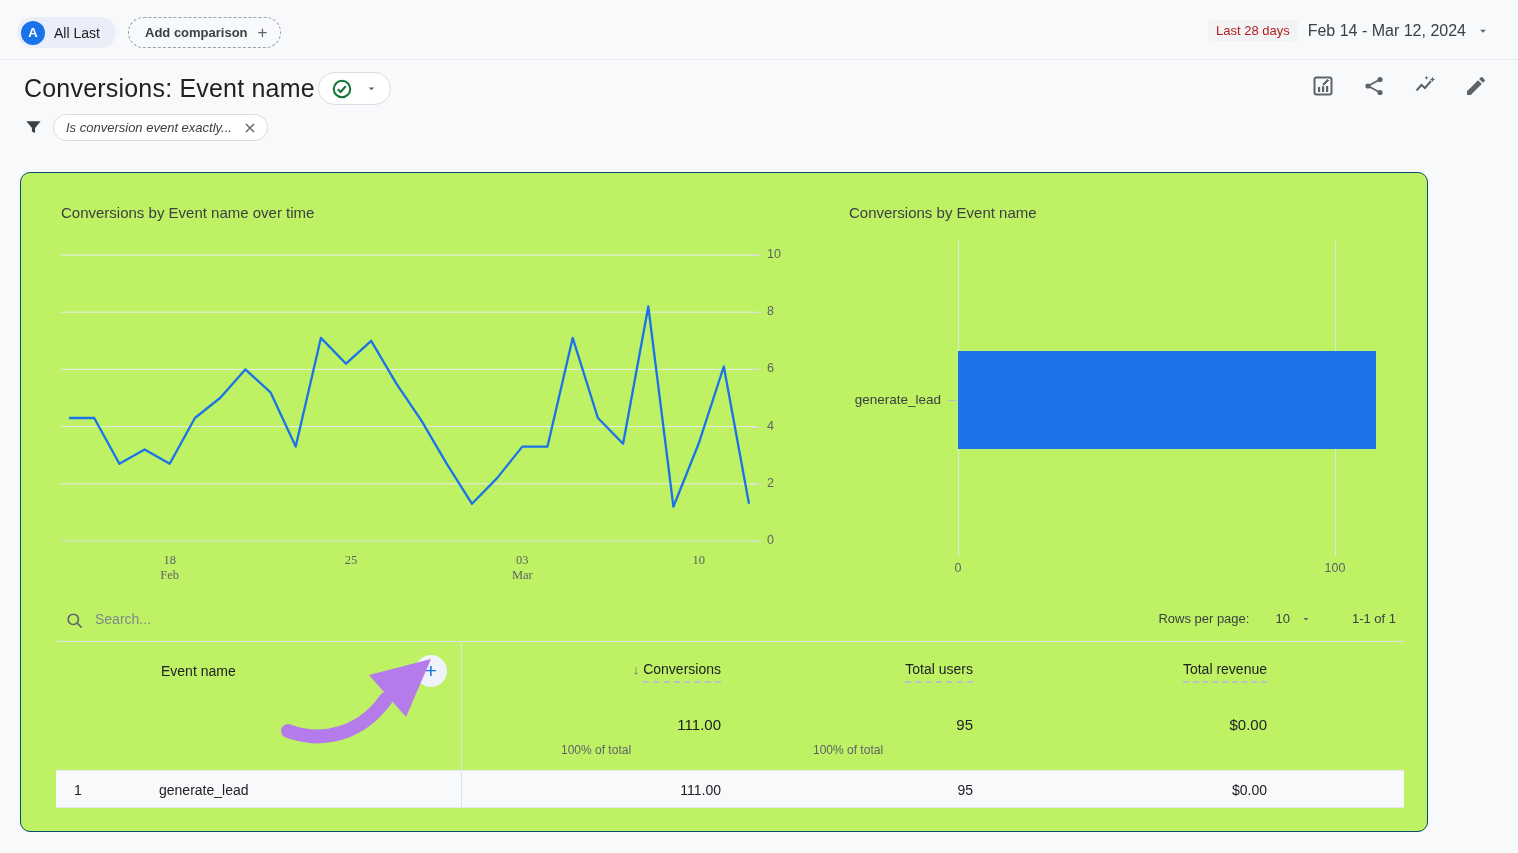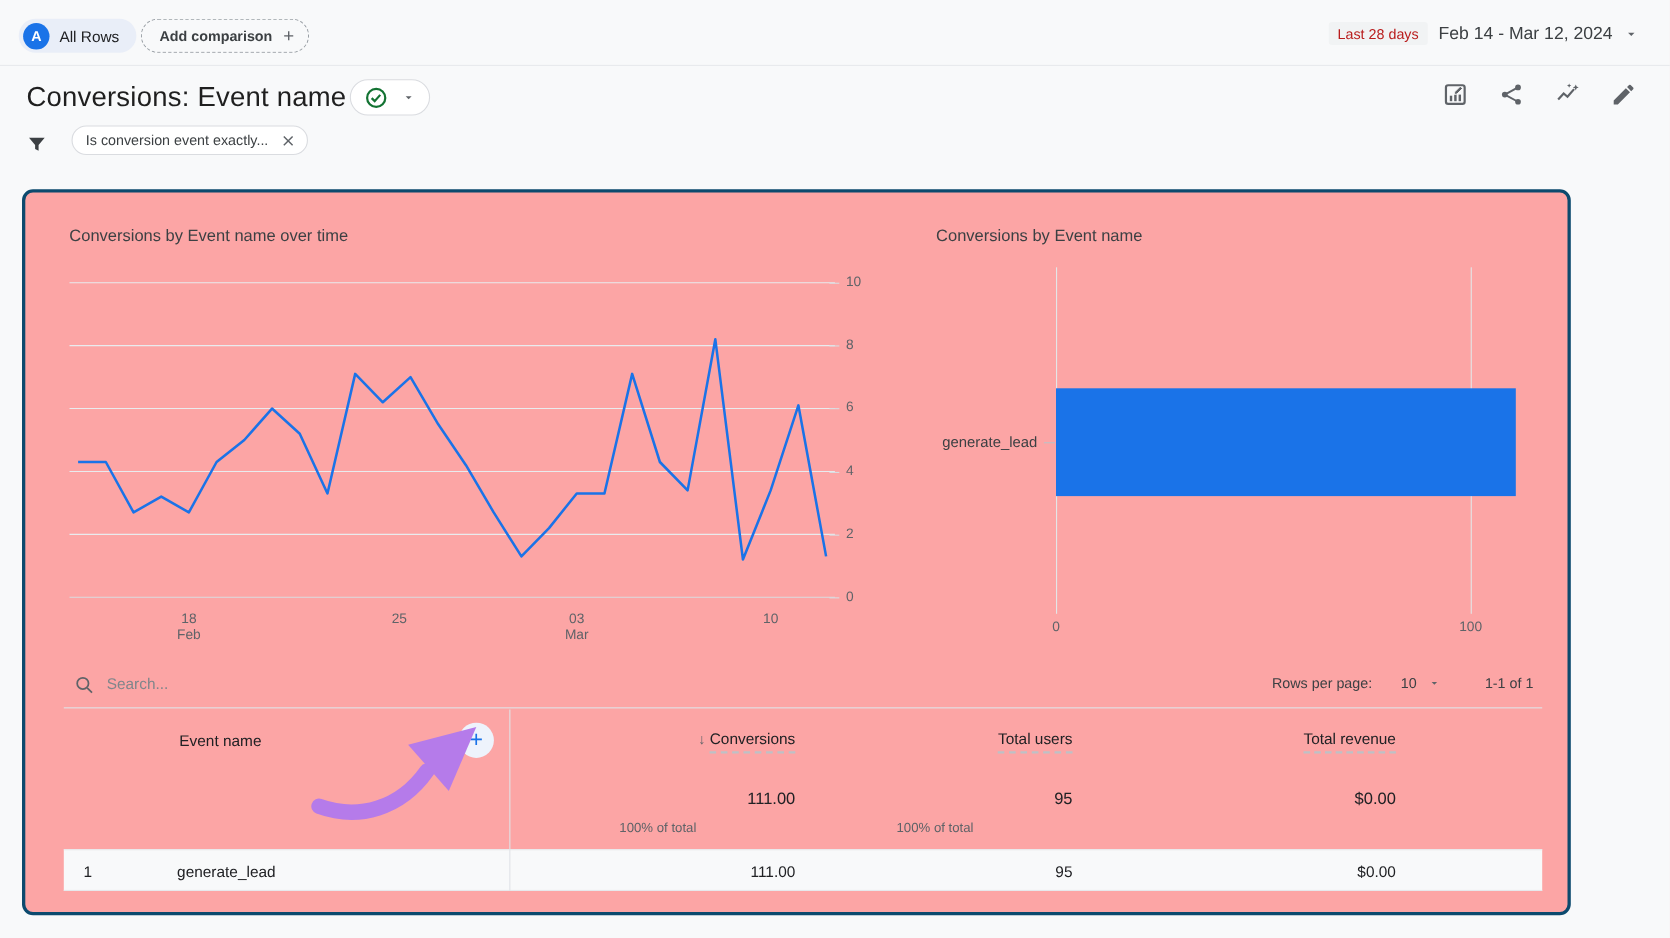--- a/index.html
+++ b/index.html
@@ -31,37 +31,37 @@
   .title-row { position:absolute; left:24px; top:72px; display:flex;
     align-items:center; gap:3px; }
   .page-title { font-size:25px; color:#1f1f1f; letter-spacing:.2px; }
   .status-pill { display:flex; align-items:center; gap:12px; height:33px;
     padding:0 12px; border:1px solid #dadce0; border-radius:17px;
     background:#fff; cursor:pointer; }
   .toolbar { position:absolute; right:30px; top:74px; display:flex;
     align-items:center; gap:27px; }
   .toolbar .icn { width:24px; height:24px; cursor:pointer; }
   .filter-row { position:absolute; left:24px; top:114px; display:flex;
-    align-items:flex-end; gap:22px; }
+    align-items:center; gap:10px;font-style:italic; }
   .filter-chip { display:flex; align-items:center; gap:10px; height:27px;
     padding:0 9px 0 12px; border:1px solid #dadce0; border-radius:14px;
     background:#fff; }
   .filter-chip .lbl { font-size:13px; color:#3c4043; }
 
   
   .card { position:absolute; left:20px; top:172px; width:1408px; height:660px;
-    background:#fca5a5; border:3px solid #0c4a6e; border-radius:10px; }
+    background:#bef264; border:1px solid #0c4a6e; border-radius:10px; }
   .sec-title { position:absolute; font-size:15px; color:#3c4043; }
 
   
   #line-svg { position:absolute; left:40px; top:72px; width:700px; height:310px; }
   .ytick-lbl { position:absolute; font-size:12.5px; color:#5f6368; width:24px; }
   .ytick-mark { position:absolute; height:1px; width:9px; background:#dadce0; }
   .xtick { position:absolute; width:56px; text-align:center; font-size:12.5px;
-    color:#5f6368; line-height:15px; }
+    color:#5f6368; line-height:15px;font-family:Liberation Serif, serif; }
 
   
   .bar-grid { position:absolute; top:68px; width:1px; height:315px; background:#e3e6e8; }
   .bar-rect { position:absolute; left:937px; top:178px; height:98px; background:#1a73e8; }
   .bar-cat { position:absolute; left:770px; width:150px; top:219px; text-align:right;
     font-size:13.5px; color:#3c4043; }
   .bar-cat-tick { position:absolute; left:926px; top:227px; width:10px; height:1px; background:#bdc1c6; }
   .bar-xlbl { position:absolute; top:388px; width:40px; text-align:center;
     font-size:12.5px; color:#5f6368; }
 
@@ -99,21 +99,21 @@
 
   .arrow-annot { position:absolute; left:253px; top:478px; z-index:5; pointer-events:none; }
   .icn-stroke { stroke:#5f6368; fill:none; stroke-width:2; }
 </style>
 </head>
 <body>
 
 <div class="topbar">
   <div class="chip-all-users">
     <span class="avatar">A</span>
-    <span class="lbl">All Rows</span>
+    <span class="lbl">All Last</span>
   </div>
   <div class="chip-add-cmp">
     <span class="lbl">Add comparison</span>
     <span class="plus-glyph">+</span>
   </div>
   <div class="date-area">
     <span class="date-preset">Last 28 days</span>
     <span class="date-range">Feb 14 - Mar 12, 2024</span>
     <svg width="14" height="14" viewBox="0 0 24 24">
         <path d="M7 10l5 5 5-5z" fill="#5f6368"></path>
@@ -194,21 +194,21 @@
       <div class="ytick-mark" style="left: 731px; top: 139.2px;"></div>
       <div class="ytick-lbl" style="left: 746px; top: 131.2px;">8</div>
       <div class="ytick-mark" style="left: 731px; top: 82px;"></div>
       <div class="ytick-lbl" style="left: 746px; top: 74px;">10</div>
     </div>
   <div id="line-x-axis">
       <div class="xtick" style="left: 120.741px; top: 380px;">
         <div>18</div>
         <div>Feb</div>
       </div>
-      <div class="xtick" style="left: 312px; top: 380px;">
+      <div class="xtick" style="left: 302px; top: 380px;">
         <div>25</div>
       </div>
       <div class="xtick" style="left: 473.333px; top: 380px;">
         <div>03</div>
         <div>Mar</div>
       </div>
       <div class="xtick" style="left: 649.63px; top: 380px;">
         <div>10</div>
       </div>
     </div>

